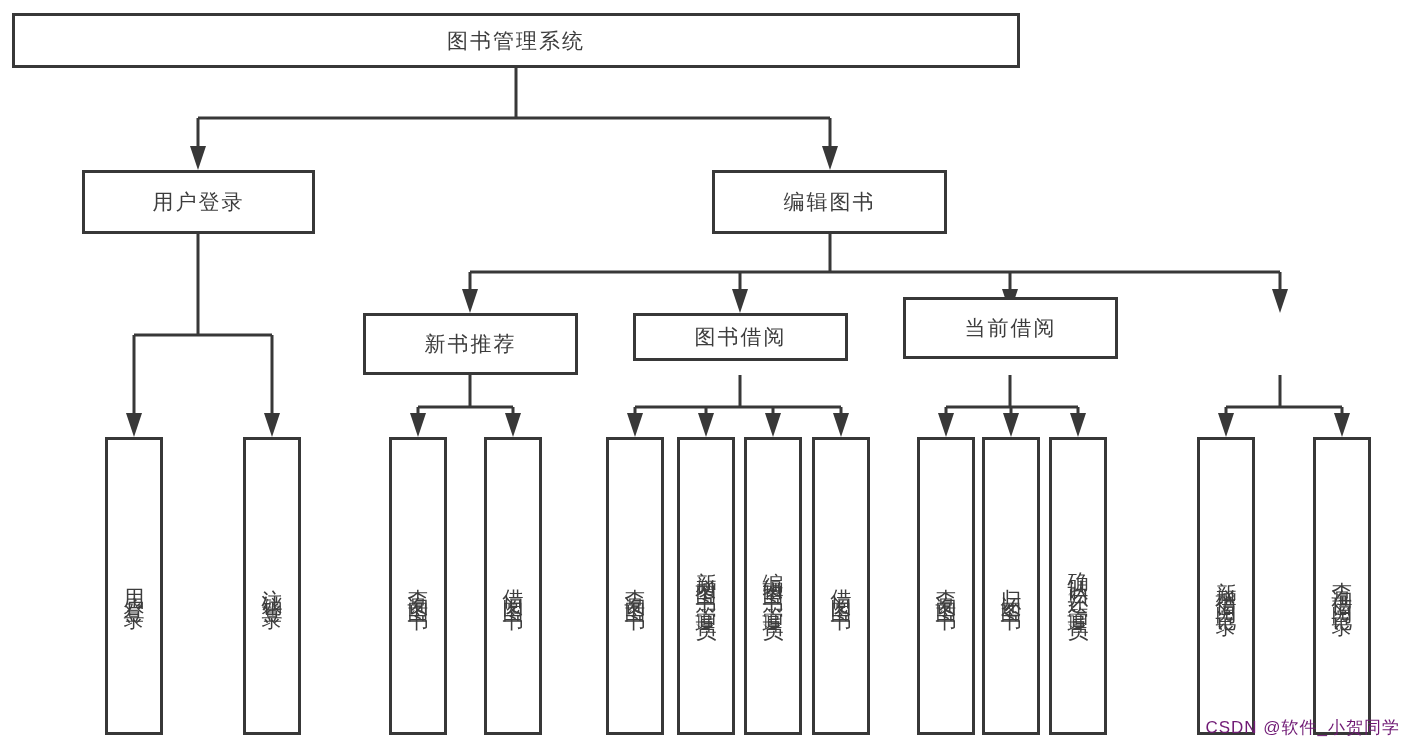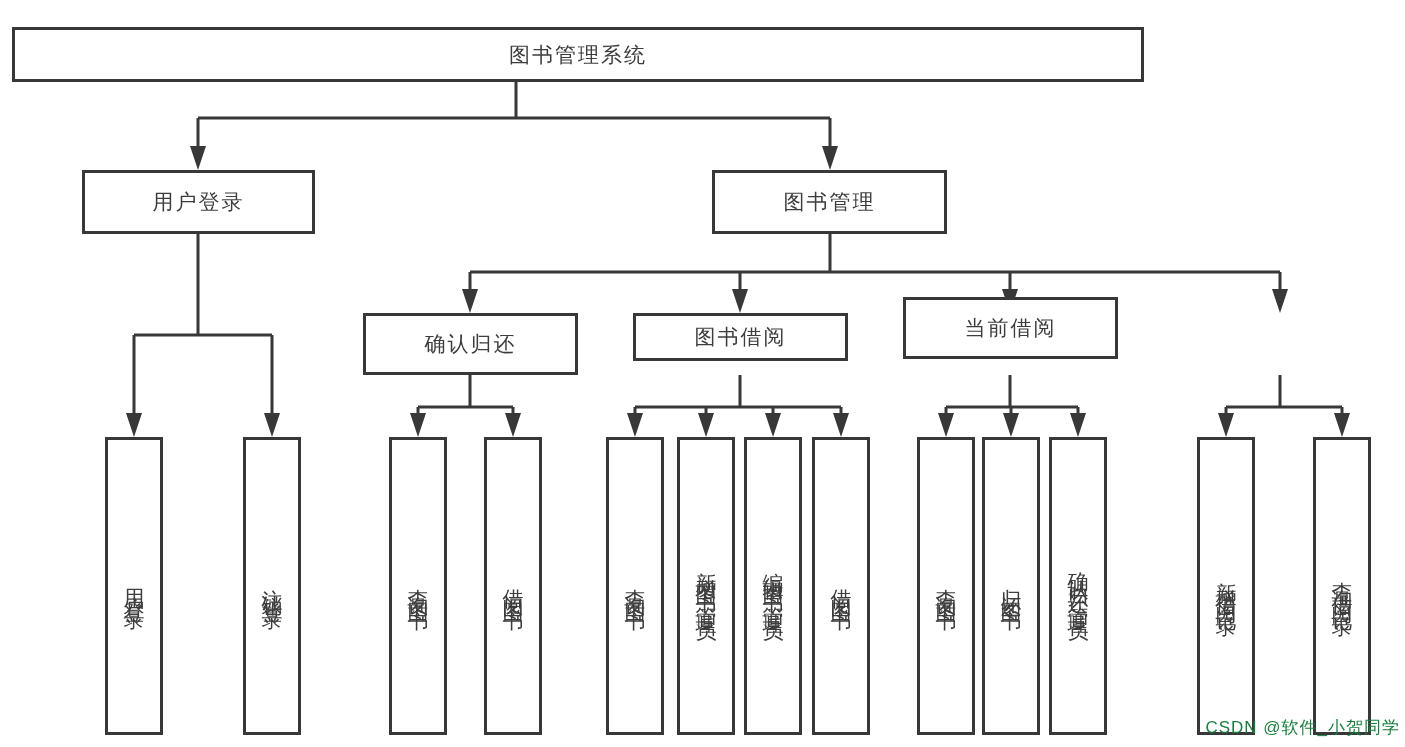--- a/index.html
+++ b/index.html
@@ -13,21 +13,21 @@
     position:absolute;background:#fff;border:3px solid var(--line,#383838);
     box-sizing:border-box;display:flex;align-items:center;justify-content:center;
     font-size:21px;letter-spacing:2px;color:#3d3d3d;text-align:center;
   }
   .node.vert{
     writing-mode:vertical-rl;text-orientation:mixed;
     font-size:21px;letter-spacing:7px;padding:6px 0;
   }
   .watermark{
     position:absolute;left:1188px;top:716px;width:212px;
-    font-size:17px;letter-spacing:1px;color:#15803d;white-space:nowrap;
+    font-size:17px;letter-spacing:1px;color:#701a75;white-space:nowrap;
     z-index:5;text-align:right;
   }
 </style>
 </head>
 <body>
 
 <div class="canvas">
 
   <svg class="wires" viewBox="0 0 1405 747" xmlns="http://www.w3.org/2000/svg">
     <g stroke="#383838" stroke-width="3" fill="none">
@@ -55,26 +55,26 @@
       <polygon points="765,413 781,413 773,437"></polygon>
       <polygon points="833,413 849,413 841,437"></polygon>
       <polygon points="938,413 954,413 946,437"></polygon>
       <polygon points="1003,413 1019,413 1011,437"></polygon>
       <polygon points="1070,413 1086,413 1078,437"></polygon>
       <polygon points="1218,413 1234,413 1226,437"></polygon>
       <polygon points="1334,413 1350,413 1342,437"></polygon>
     </g>
   </svg>
 
-  <div class="node" style="left:12px;top:27px;width:1132px;height:55px">图书管理系统</div>
+  <div class="node" style="left:12px;top:13px;width:1008px;height:55px">图书管理系统</div>
 
   <div class="node" style="left:82px;top:170px;width:233px;height:64px">用户登录</div>
-  <div class="node" style="left:712px;top:170px;width:235px;height:64px">图书管理</div>
+  <div class="node" style="left:712px;top:170px;width:235px;height:64px">编辑图书</div>
 
-  <div class="node" style="left:363px;top:313px;width:215px;height:62px">确认归还</div>
+  <div class="node" style="left:363px;top:313px;width:215px;height:62px">新书推荐</div>
   <div class="node" style="left:633px;top:313px;width:215px;height:48px">图书借阅</div>
   <div class="node" style="left:903px;top:297px;width:215px;height:62px">当前借阅</div>
 
   <div class="node vert" style="left:105px;top:437px;width:58px;height:298px">用户登录</div>
   <div class="node vert" style="left:243px;top:437px;width:58px;height:298px">注销登录</div>
 
   <div class="node vert" style="left:389px;top:437px;width:58px;height:298px">查询图书</div>
   <div class="node vert" style="left:484px;top:437px;width:58px;height:298px">借阅图书</div>
 
   <div class="node vert" style="left:606px;top:437px;width:58px;height:298px">查询图书</div>

